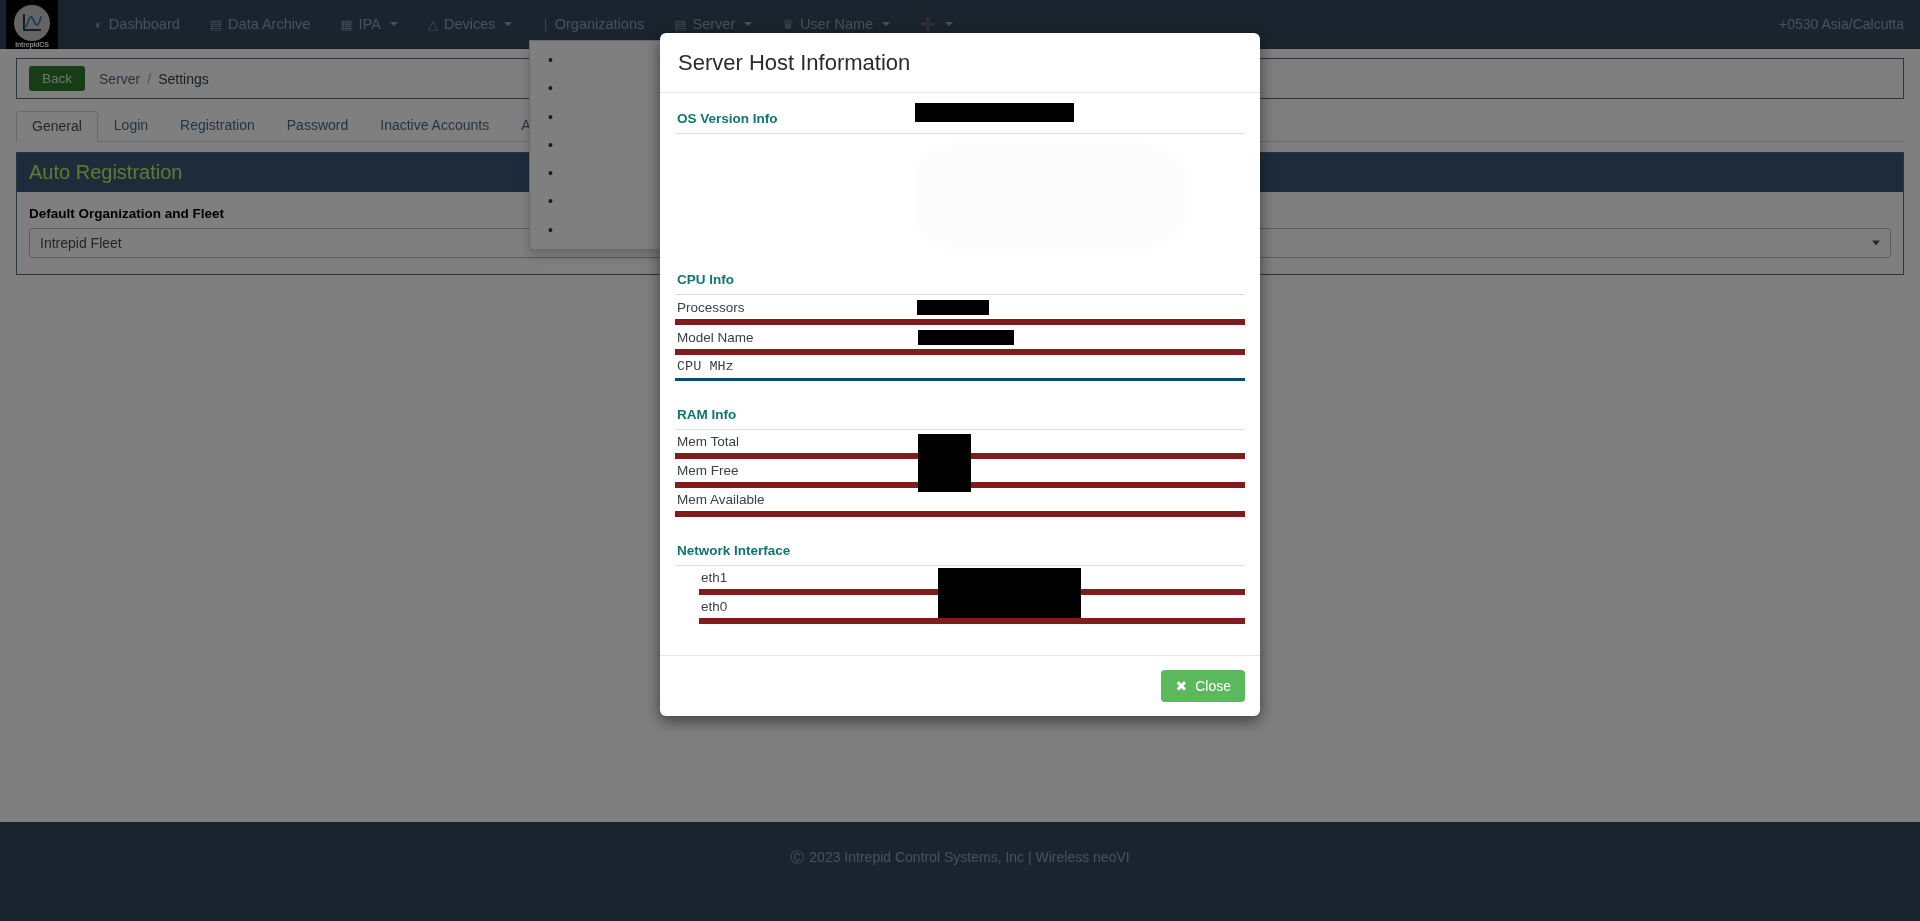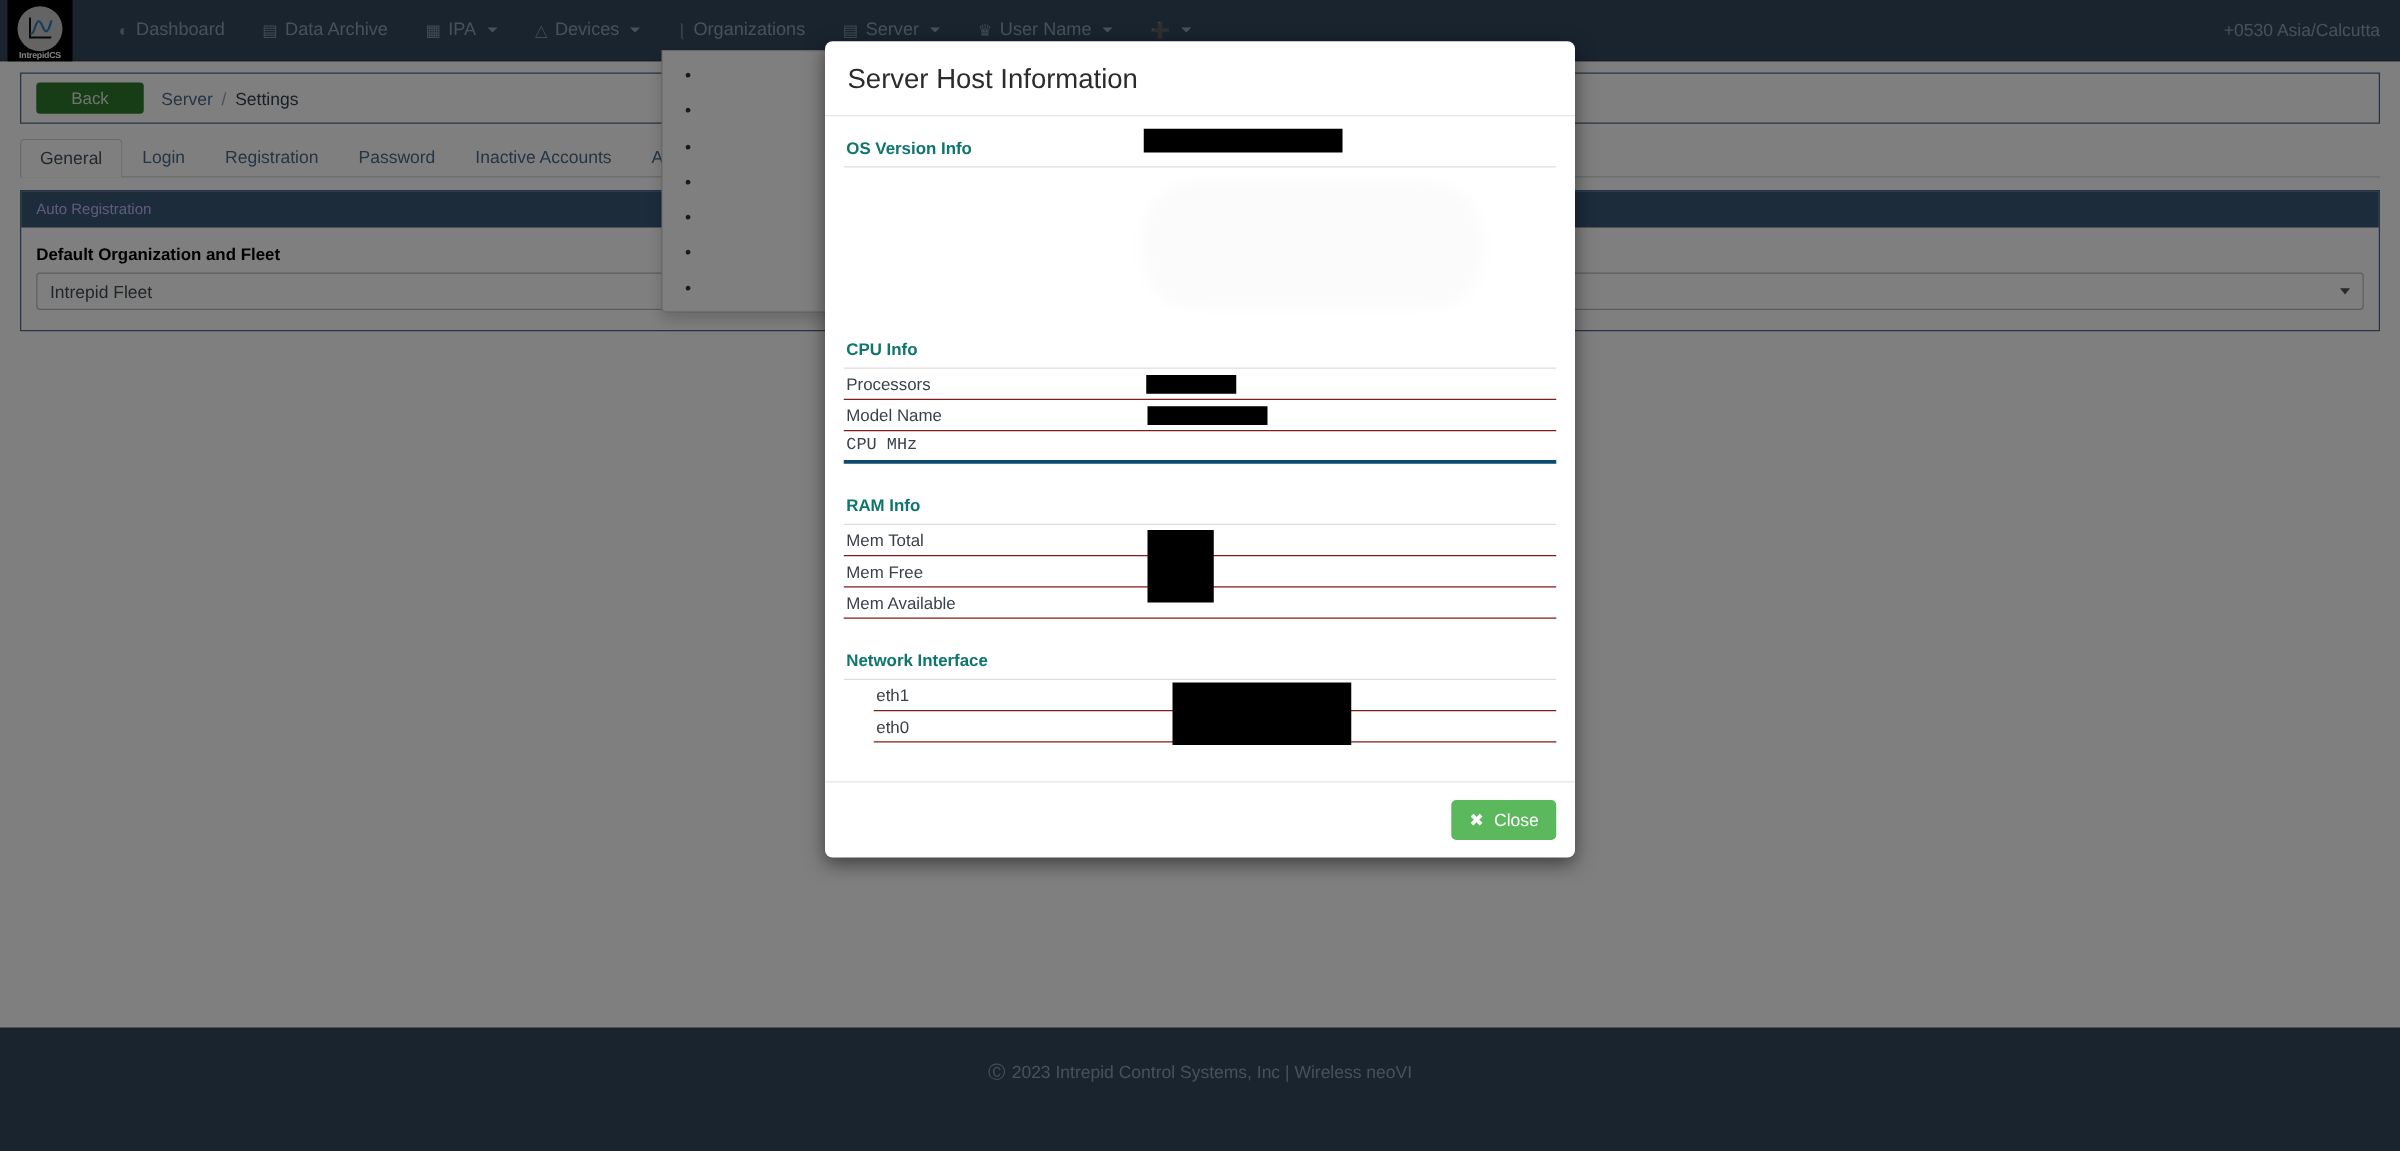--- a/index.html
+++ b/index.html
@@ -89,21 +89,21 @@
     padding: 9px 12px;
     display: flex; align-items: center; gap: 14px;
     height: 41px;
   }
   .btn-back {
     background: #2c7a2c;
     color: #dfe8df;
     border: none;
     border-radius: 3px;
     font-size: 13.5px;
-    padding: 6px 28px;
+    padding: 6px 13px;
     cursor: pointer;
     line-height: 1;
   }
   .crumbs { display: flex; align-items: center; gap: 7px; font-size: 14px; }
   .crumb-link { color: #4b6b8a; cursor: pointer; }
   .crumb-sep { color: #9aa5ad; }
   .crumb-cur { color: #31414e; text-align: right; }
 
   
   .tabs {
@@ -127,22 +127,22 @@
     color: #41505c;
     background: #fff;
     border-color: #cfd4d8 #cfd4d8 #fff;
     margin-bottom: -1px;
   }
 
   
   .panel { margin-top: 10px; border: 1px solid #4a6a8a; background: #fff; }
   .panel-head {
     background: #3a5877;
-    color: #c4b5fd;
-    font-size: 12px;
+    color: #bef264;
+    font-size: 20px;
     padding: 7px 12px;
     line-height: 1.25;
   }
   .panel-body { padding: 12px 12px 16px 12px; }
   .field-label {
     font-size: 13.5px;
     font-weight: bold;
     color: #000000;
     margin: 2px 0 7px 0;
   }
@@ -254,21 +254,21 @@
     color: #0f766e;
     padding: 6px 2px 7px 2px;
     border-bottom: 1px solid #dddddd;
   }
   .sec-title.sub { margin-top: 20px; }
   .info-row {
     display: flex;
     align-items: center;
     min-height: 25px;
     padding: 4px 2px;
-    border-bottom: 1px solid #7f1d1d;
+    border-bottom: 6px solid #7f1d1d;
     font-size: 13.5px;
     color: #3a4248;
   }
   .info-row:last-child { border-bottom: 3px solid #0c4a6e; font-family: Liberation Mono, monospace; }
   .info-row .k { width: 240px; flex: 0 0 240px; }
   .info-row .v { flex: 1 1 auto; position: relative; }
   .redact { display: inline-block; background: #000; height: 15px; vertical-align: middle; }
   .sec-gap { height: 17px; }
 
   .modal-footer {

